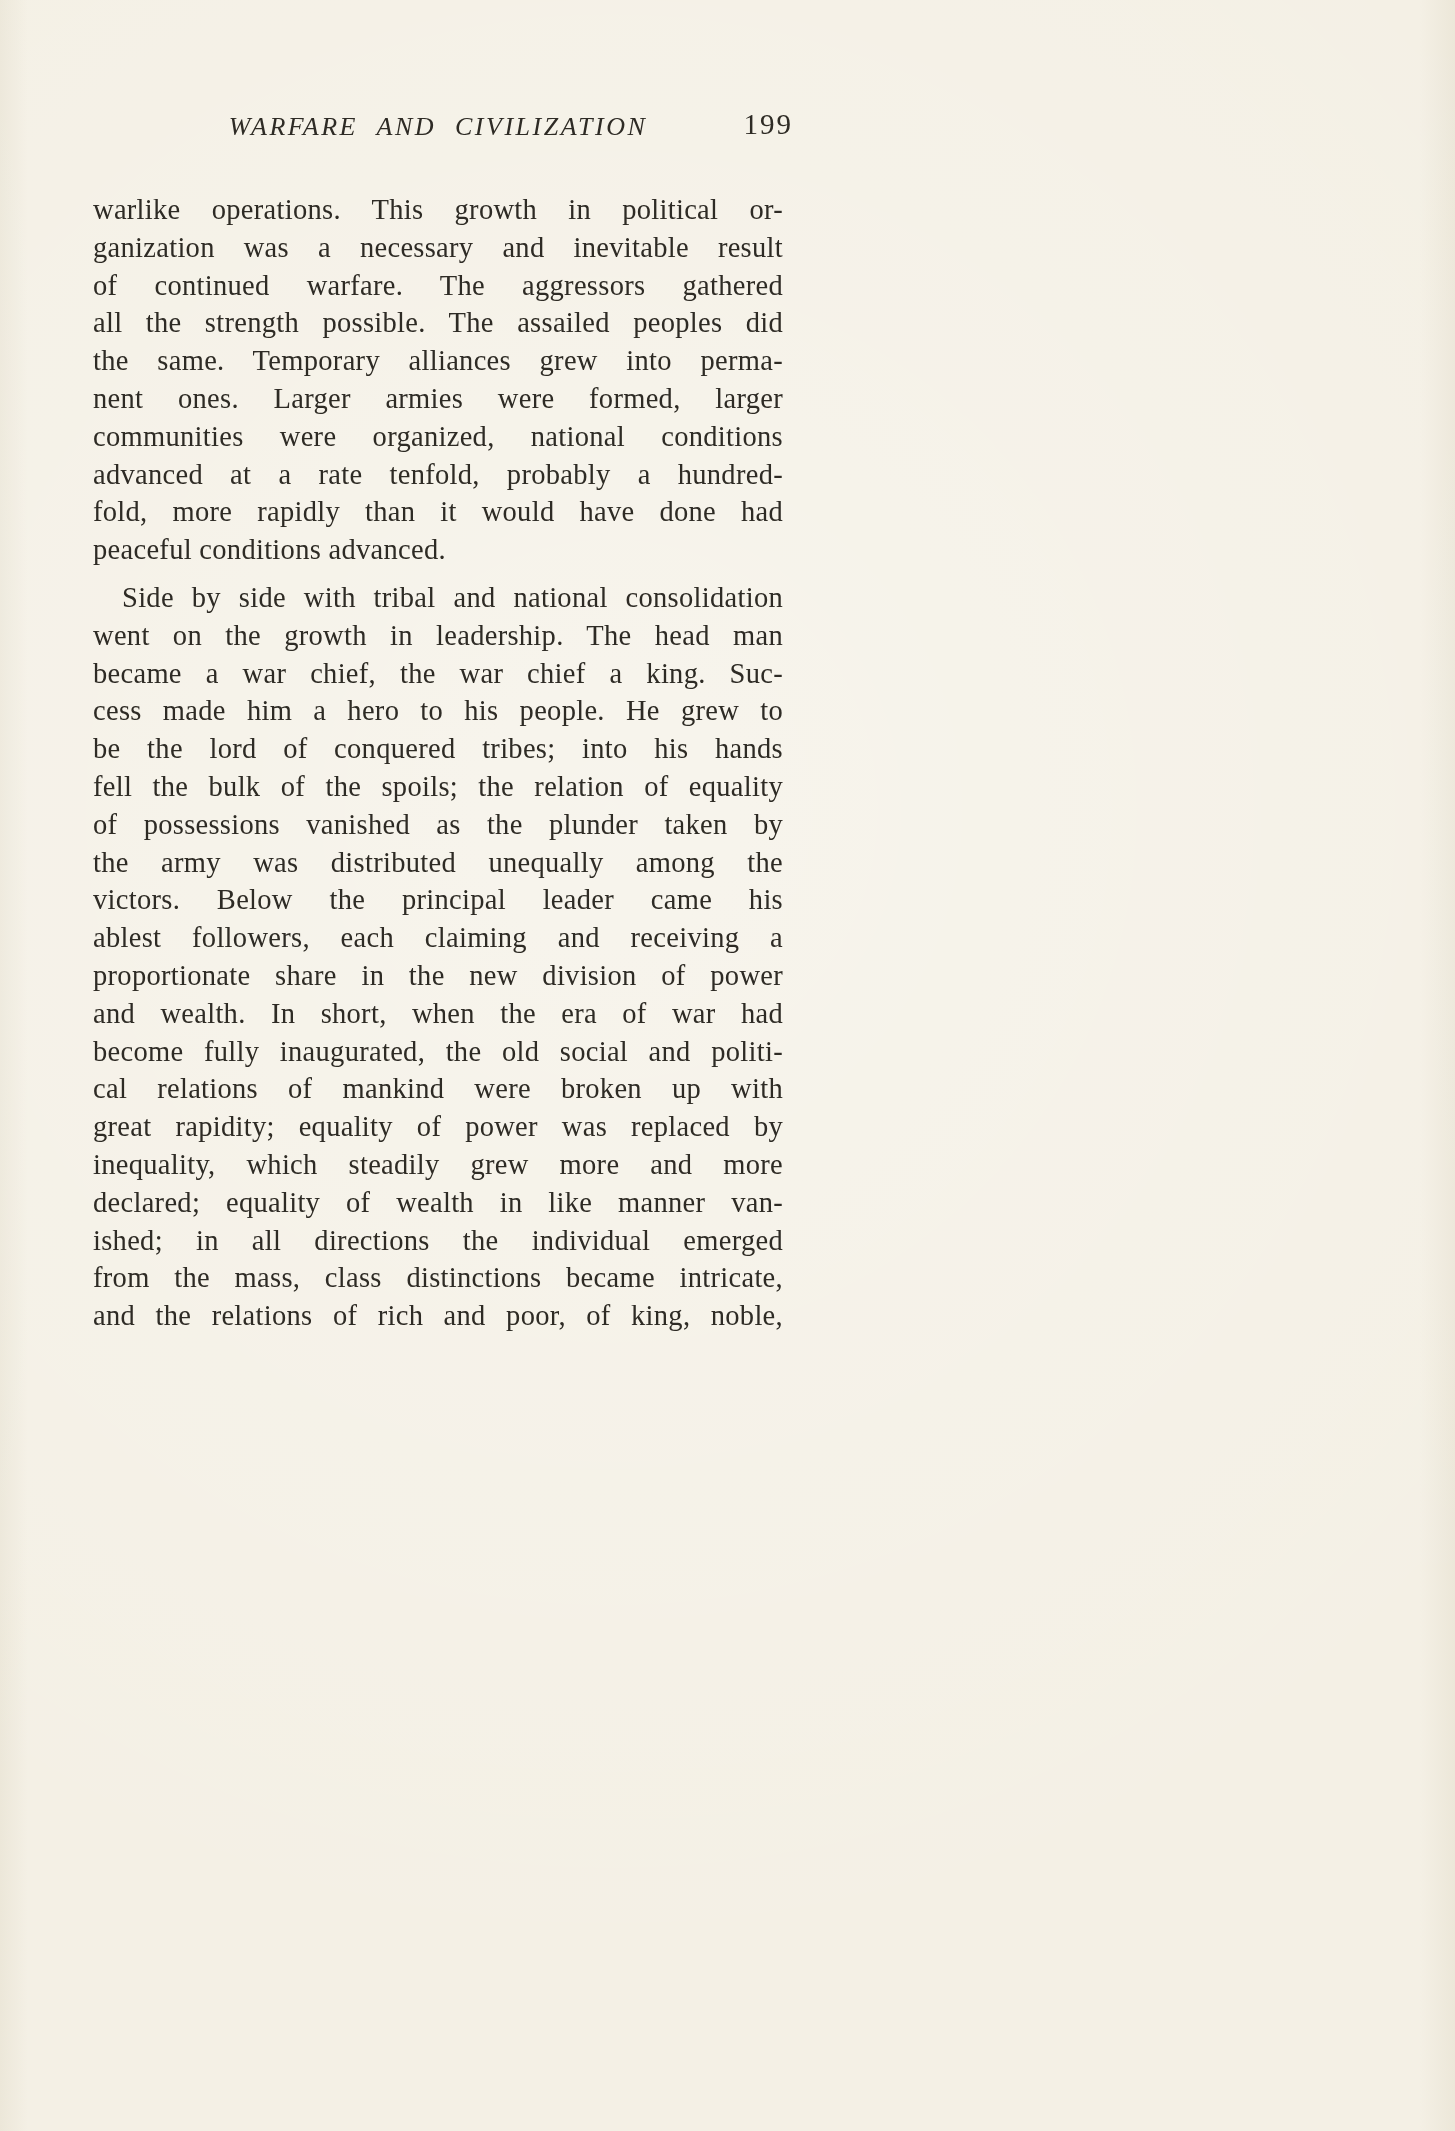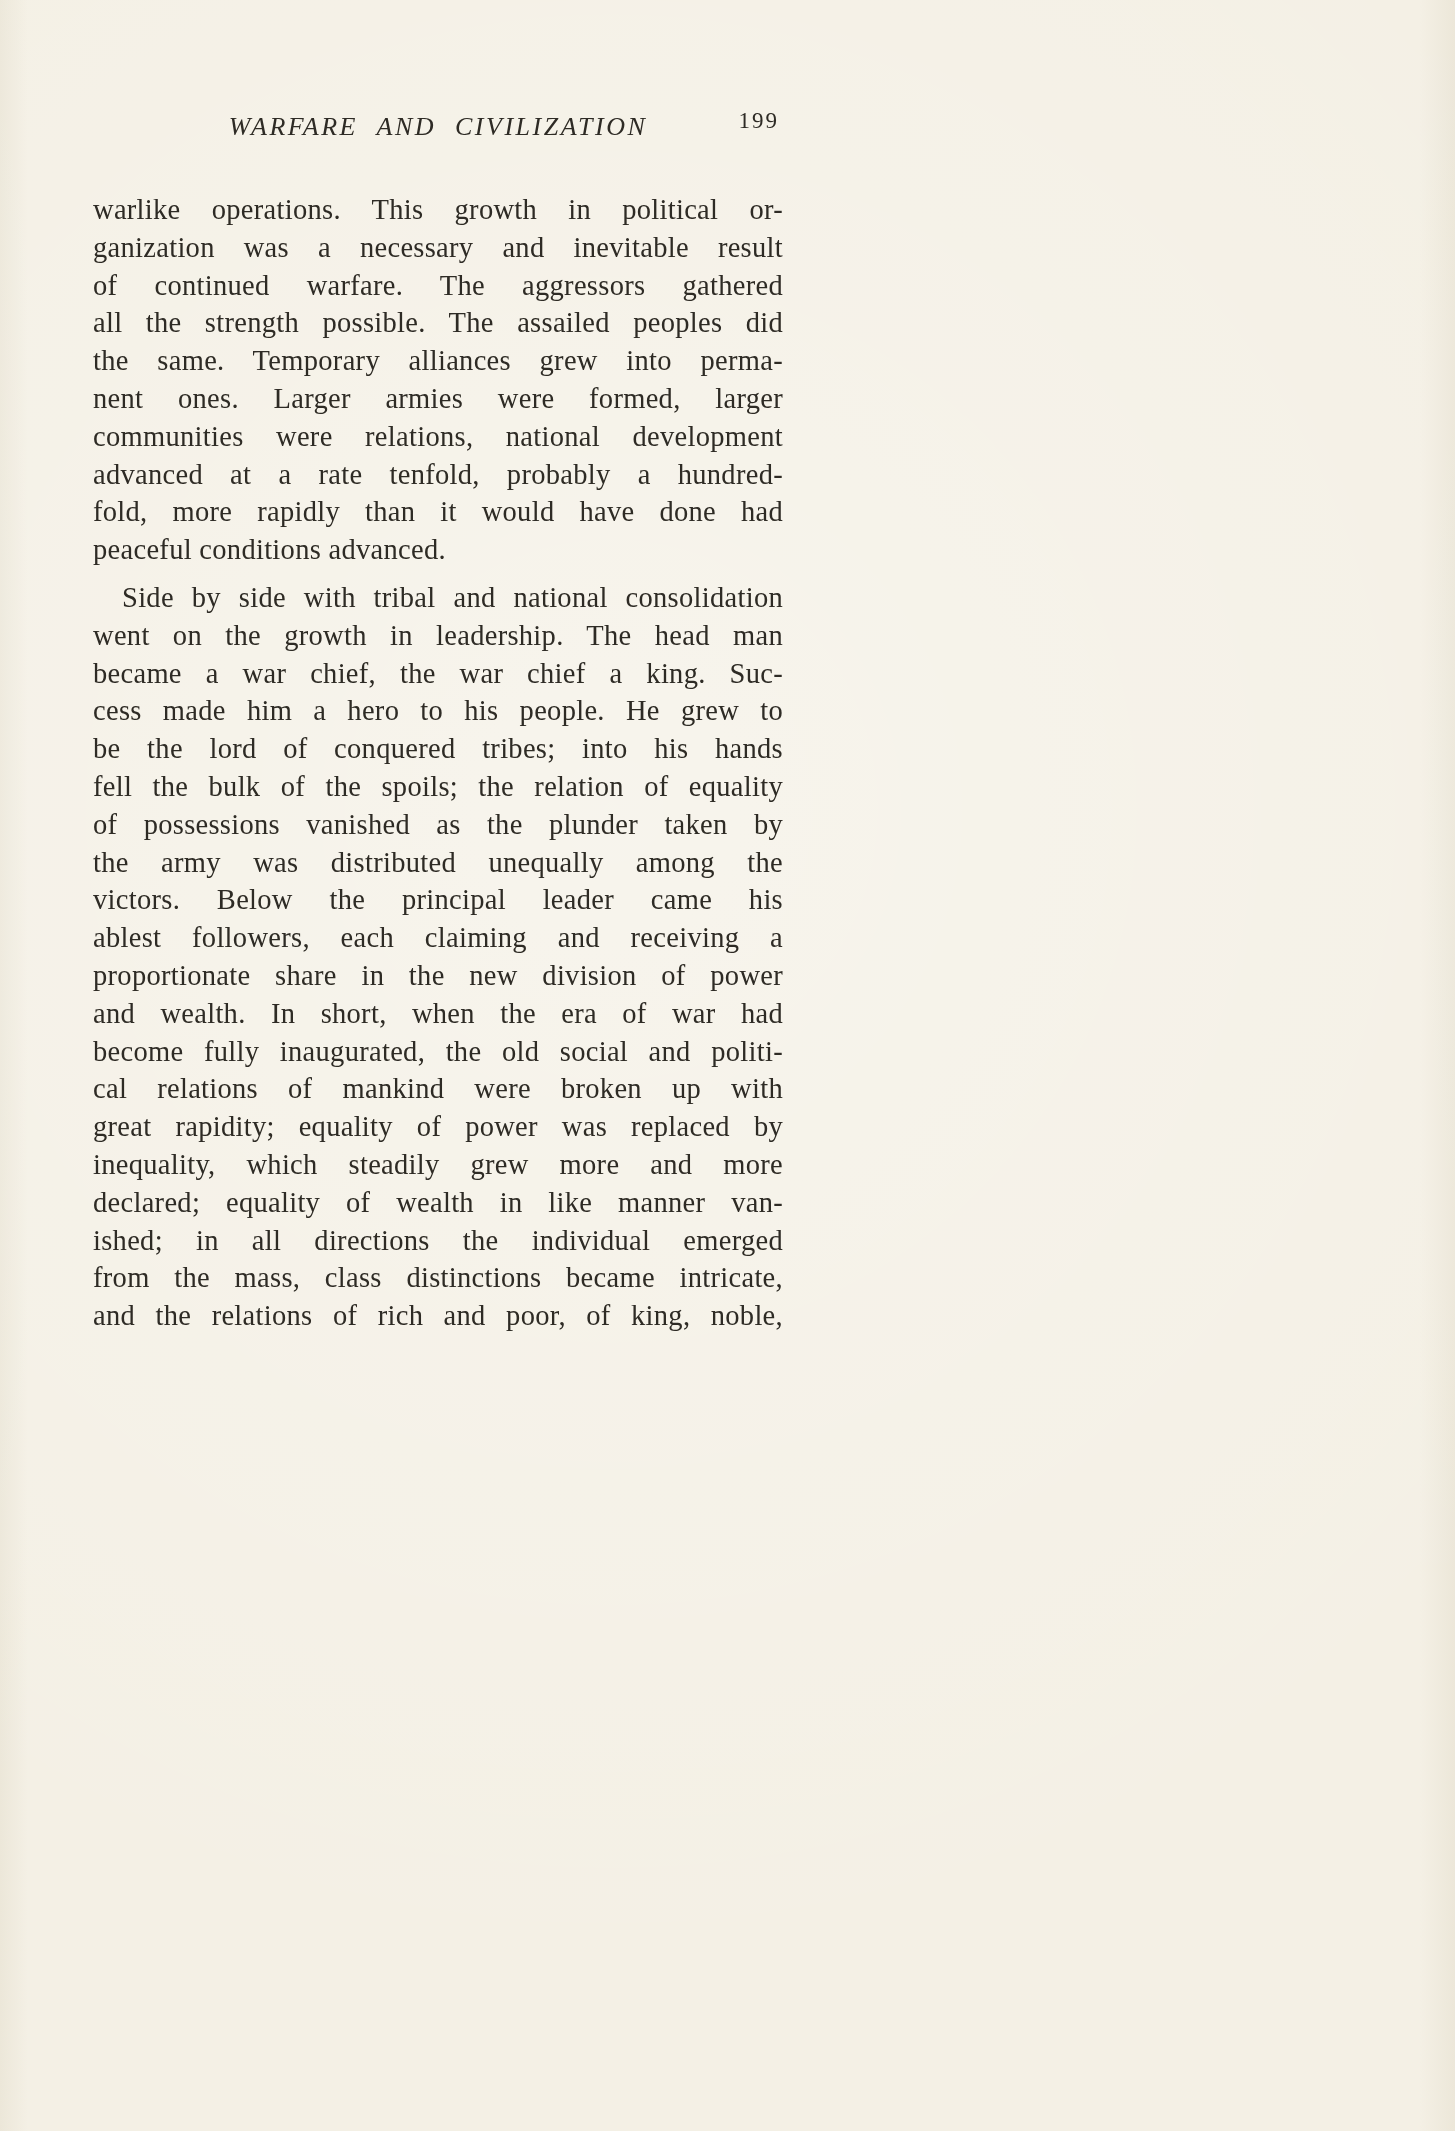--- a/index.html
+++ b/index.html
@@ -28,23 +28,23 @@
   .header-title {
     text-align: center;
     font-style: italic;
     font-size: 26px;
     letter-spacing: 2.5px;
     word-spacing: 10px;
     color: var(--ink, #2e2b25);
   }
   .page-number {
     position: absolute;
-    right: 14px;
+    right: 0;
     top: -4px;
-    font-size: 23px;
+    font-size: 29px;
     letter-spacing: 2px;
     font-style: normal;
   }
   .body-text {
     position: absolute;
     left: 83px;
     top: 181px;
     width: 710px;
     font-size: 28.5px;
     line-height: 37.8px;
@@ -71,21 +71,21 @@
     <div class="page-number">199</div>
   </div>
   <div class="body-text">
       <div class="paragraph">
         <div class="line">warlike operations. This growth in political or-</div>
         <div class="line">ganization was a necessary and inevitable result</div>
         <div class="line">of continued warfare. The aggressors gathered</div>
         <div class="line">all the strength possible. The assailed peoples did</div>
         <div class="line">the same. Temporary alliances grew into perma-</div>
         <div class="line">nent ones. Larger armies were formed, larger</div>
-        <div class="line">communities were relations, national development</div>
+        <div class="line">communities were organized, national conditions</div>
         <div class="line">advanced at a rate tenfold, probably a hundred-</div>
         <div class="line">fold, more rapidly than it would have done had</div>
         <div class="line no-just-last">peaceful conditions advanced.</div>
       </div>
       <div class="paragraph">
         <div class="line first-indent">Side by side with tribal and national consolidation</div>
         <div class="line">went on the growth in leadership. The head man</div>
         <div class="line">became a war chief, the war chief a king. Suc-</div>
         <div class="line">cess made him a hero to his people. He grew to</div>
         <div class="line">be the lord of conquered tribes; into his hands</div>

